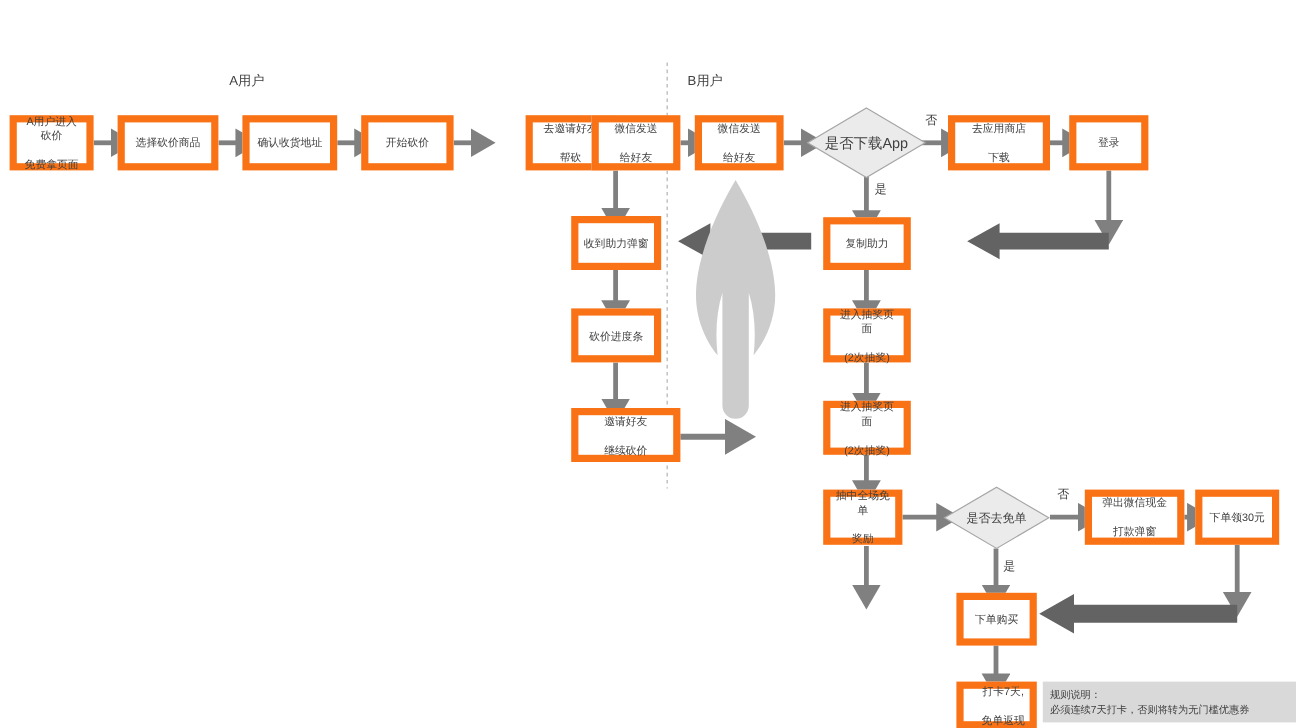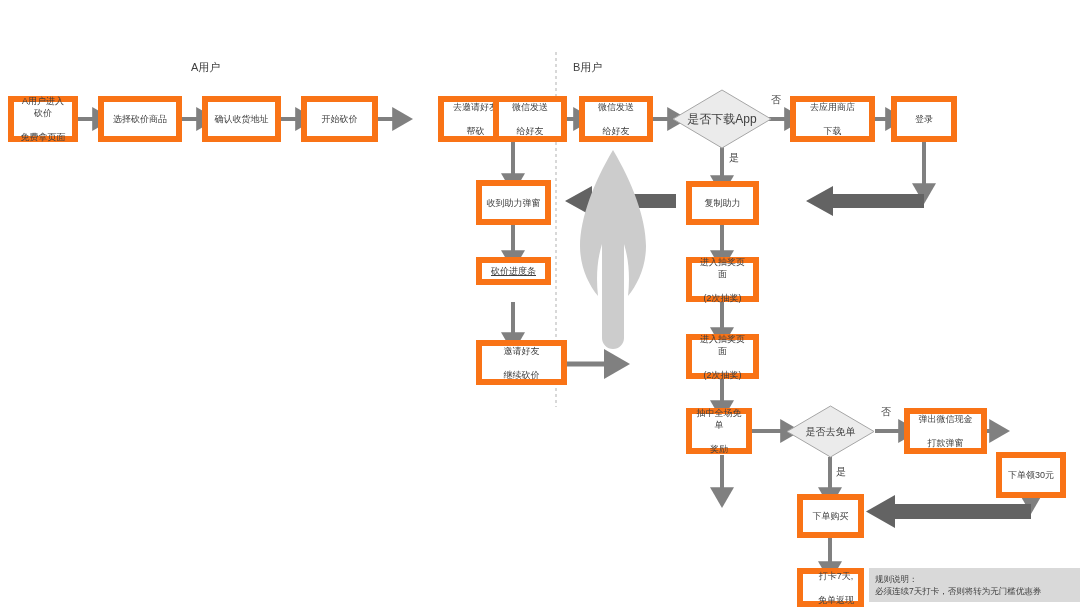--- a/index.html
+++ b/index.html
@@ -187,21 +187,21 @@
 
   <div class="node" style="left:493px;top:96px;width:74px;height:46px;">
     <span><span>微信发送</span><br>
           <span>给好友</span></span>
   </div>
 
   <div class="node" style="left:476px;top:180px;width:75px;height:45px;">
     <span>收到助力弹窗</span>
   </div>
 
-  <div class="node" style="left:476px;top:257px;width:75px;height:28px;text-decoration:underline;">
+  <div class="node" style="left:476px;top:257px;width:75px;height:45px;">
     <span>砍价进度条</span>
   </div>
 
   <div class="node" style="left:476px;top:340px;width:91px;height:45px;">
     <span><span>邀请好友</span><br>
           <span>继续砍价</span></span>
   </div>
 
   <div class="node" style="left:579px;top:96px;width:74px;height:46px;">
     <span><span>微信发送</span><br>
@@ -248,21 +248,21 @@
       <polygon points="44.5,1 88,26.5 44.5,52 1,26.5" fill="#ebebeb" stroke="#a6a6a6" stroke-width="1"></polygon>
     </svg>
     <span class="dtext small">是否去免单</span>
   </div>
 
   <div class="node" style="left:904px;top:408px;width:83px;height:46px;">
     <span><span>弹出微信现金</span><br>
           <span>打款弹窗</span></span>
   </div>
 
-  <div class="node" style="left:996px;top:408px;width:70px;height:46px;margin-top:44px;">
+  <div class="node" style="left:996px;top:408px;width:70px;height:46px;">
     <span>下单领30元</span>
   </div>
 
   <div class="node" style="left:797px;top:494px;width:67px;height:44px;">
     <span>下单购买</span>
   </div>
 
   <div class="node" style="left:797px;top:568px;width:67px;height:39px;justify-content:flex-end;">
     <span><span>打卡7天,</span><br>
           <span>免单返现</span></span>

